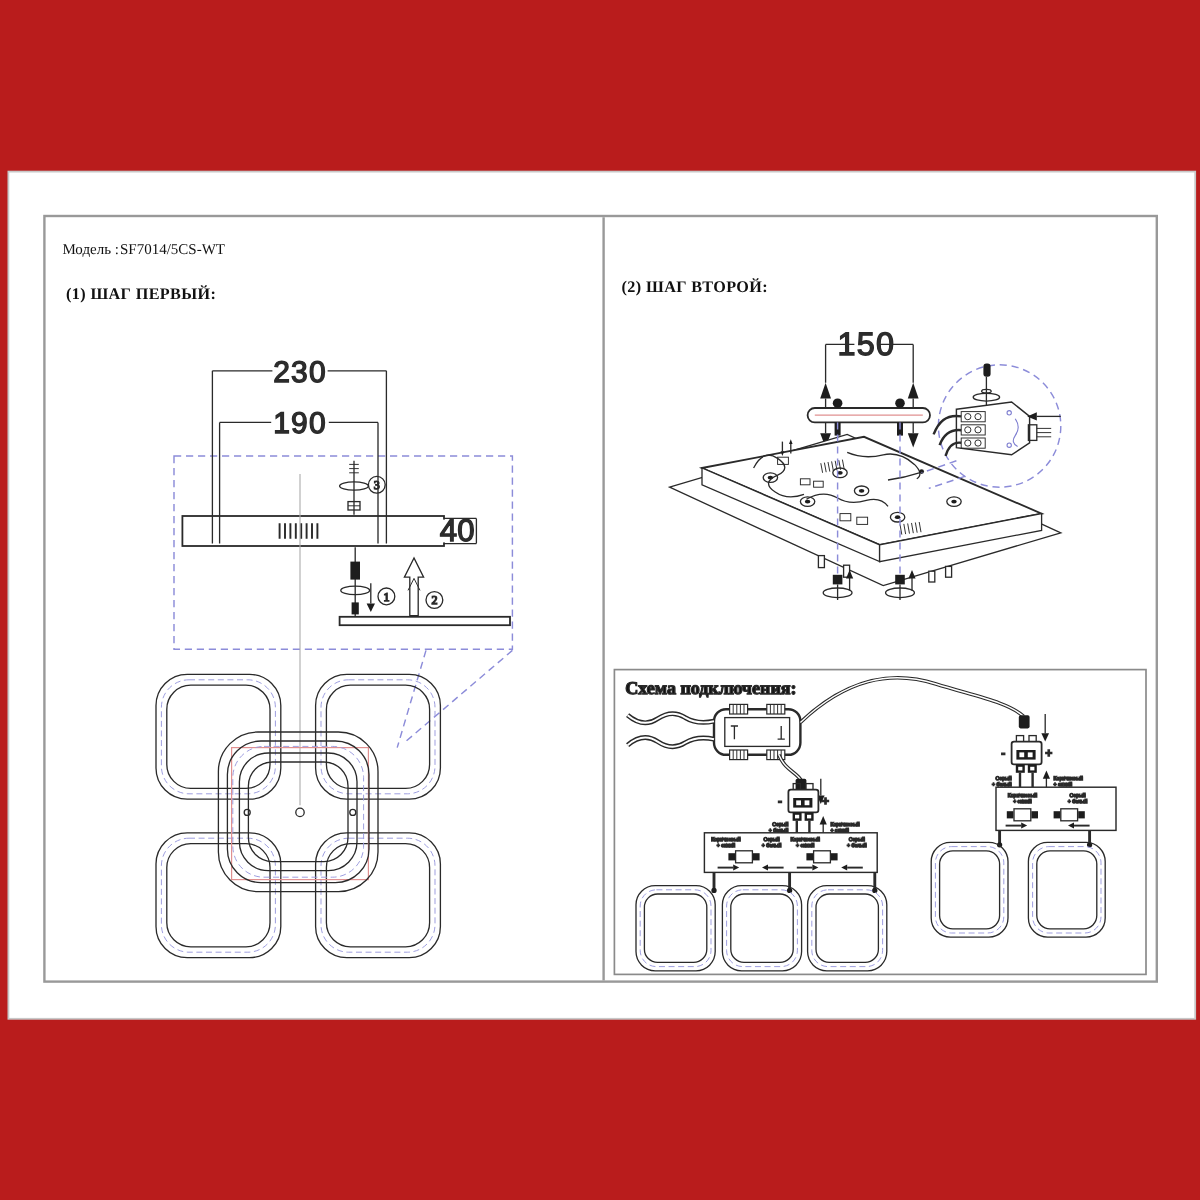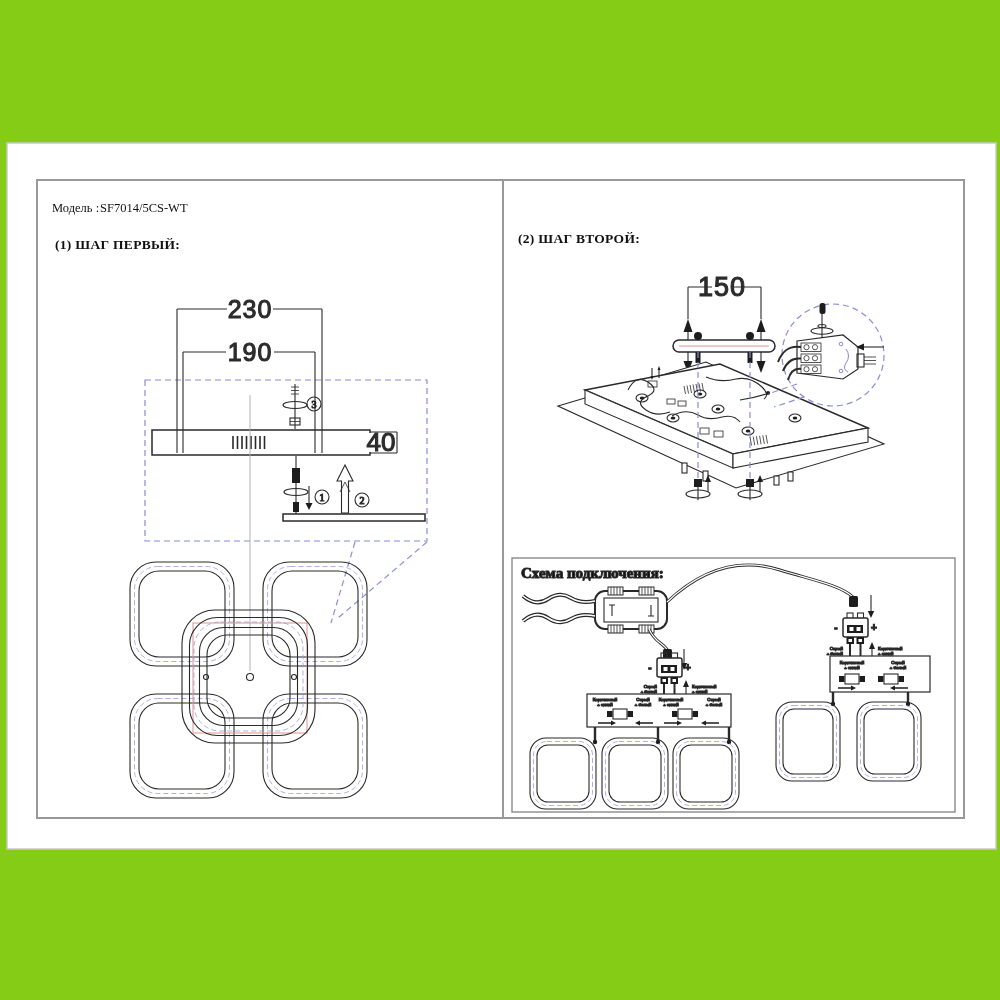--- a/index.html
+++ b/index.html
@@ -1,16 +1,16 @@
 <!DOCTYPE html>
 <html><head>
 <meta charset="utf-8">
 <style>
   html,body{margin:0;padding:0;background:#ffffff;}
-  .screen{position:relative;width:1000px;height:1000px;background:#84cc16;overflow:hidden;}
+  .screen{position:relative;width:1000px;height:1000px;background:#b91c1c;overflow:hidden;}
   svg{position:absolute;left:0;top:0;}
   svg *{vector-effect:none;}
   .draw{stroke:#2a2a2a;fill:none;stroke-width:1.1;}
   .w15{stroke-width:1.5;}
   .w2{stroke-width:2;}
   .thin{stroke-width:.8;}
   .fillb{fill:#1d1d1d;stroke:none;}
   .fillw{fill:#ffffff;stroke:none;}
   .whitefill{fill:#ffffff;}
   .dash-blue{stroke:#8c8cd9;fill:none;stroke-dasharray:6 4;stroke-width:1.2;}

